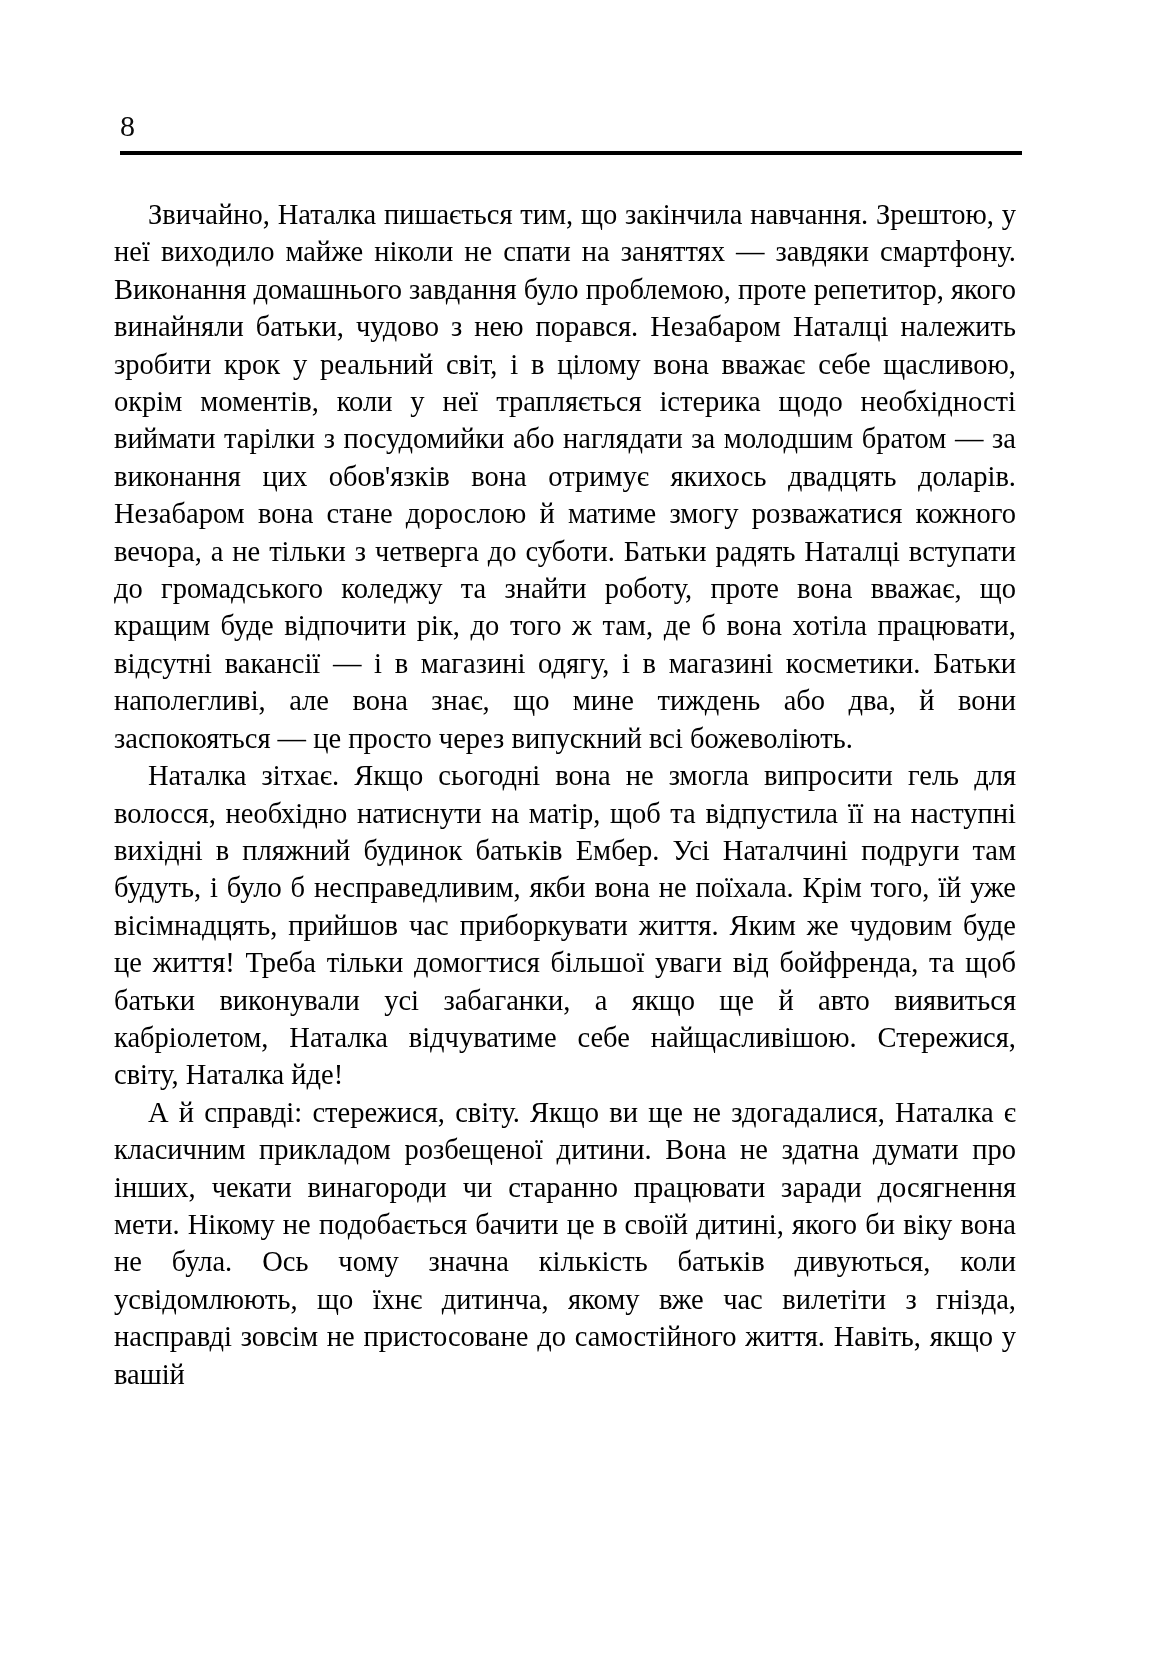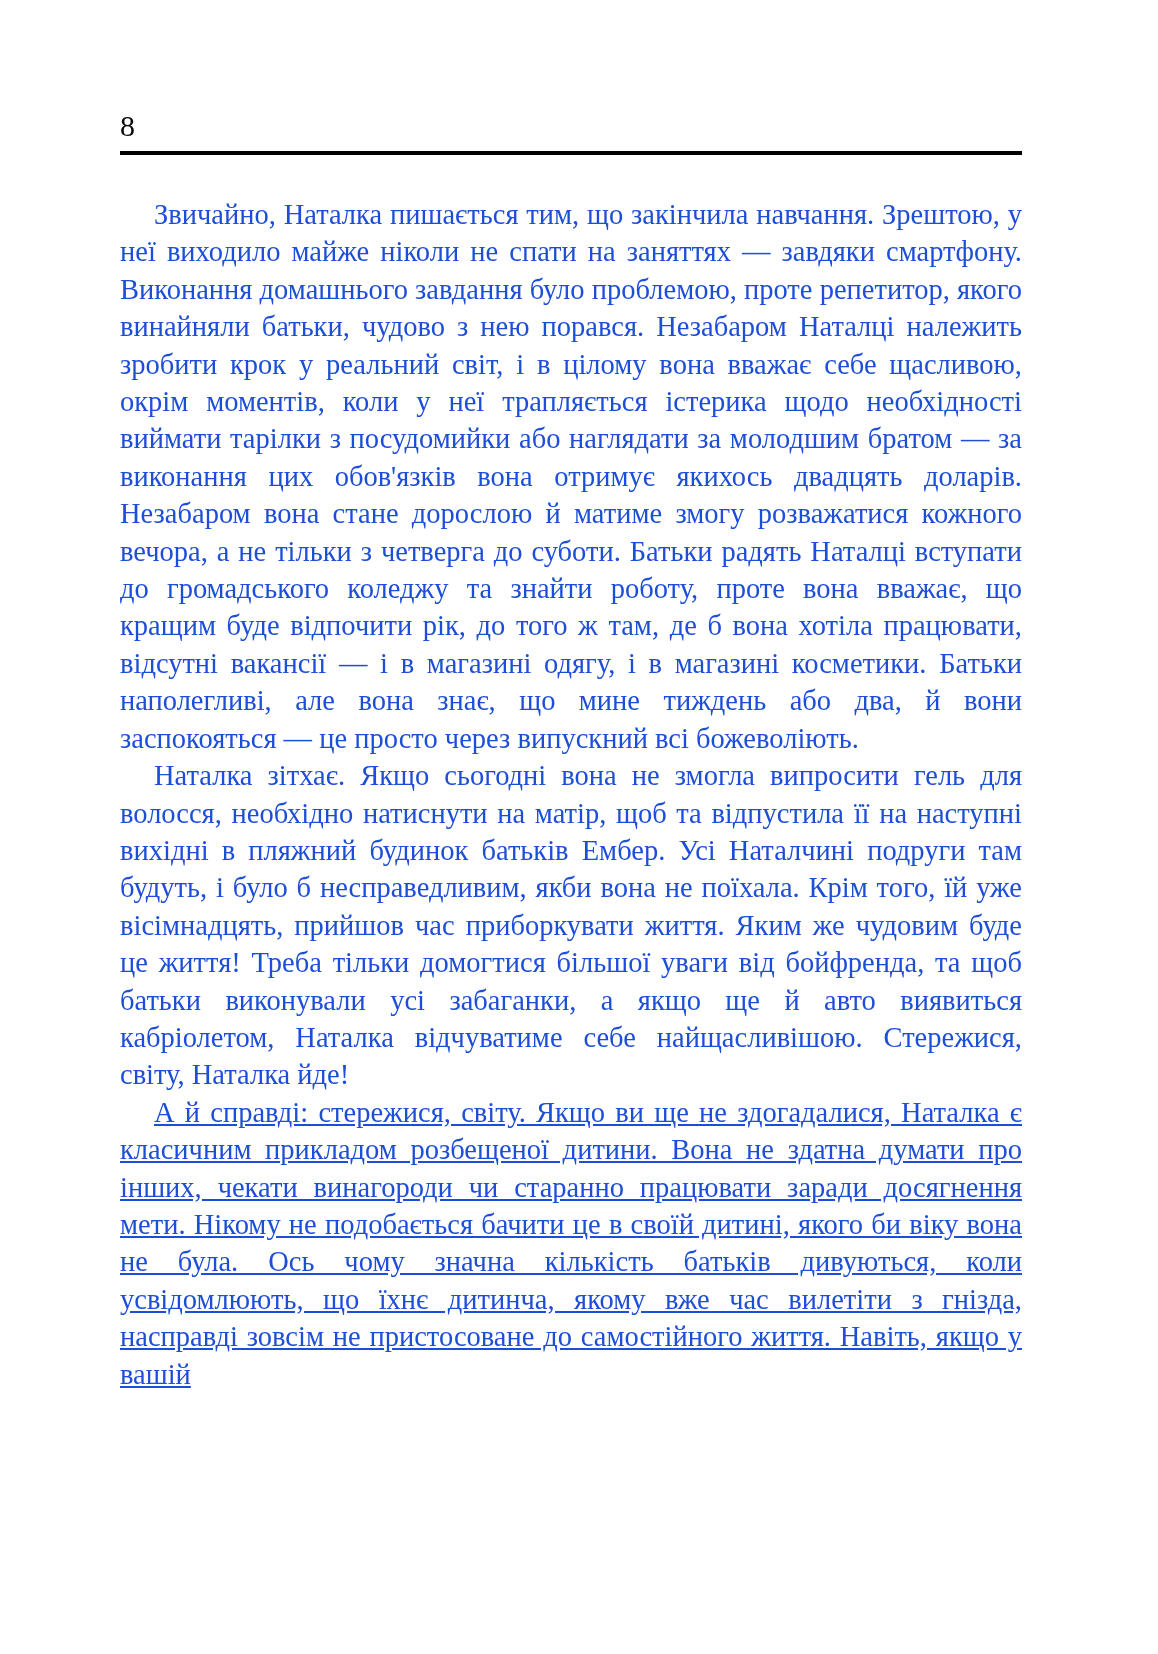--- a/index.html
+++ b/index.html
@@ -37,39 +37,38 @@
   }
   .header-rule {
     display: block;
     margin-top: 7px;
     width: 902px;
     height: 4px;
     background: #000000;
   }
   .body-text {
     position: absolute;
-    left: 120px;
+    left: 114px;
     top: 196px;
     width: 902px;
     text-align: justify;
     text-justify: inter-word;
     font-size: 28.5px;
     line-height: 37.4px;
-    color: #1d4ed8;
+    color: #000000;
     -webkit-font-smoothing: antialiased;
   }
   .body-text p {
     margin: 0;
     text-indent: 34px;
     text-align: justify;
     hyphens: none;
   }
   .body-text p:last-child {
     text-align: justify;
-    text-decoration: underline;
   }
   
 </style>
 </head>
 <body>
 
 <div class="page">
 
   <div class="page-header">
     <span class="folio">8</span>

